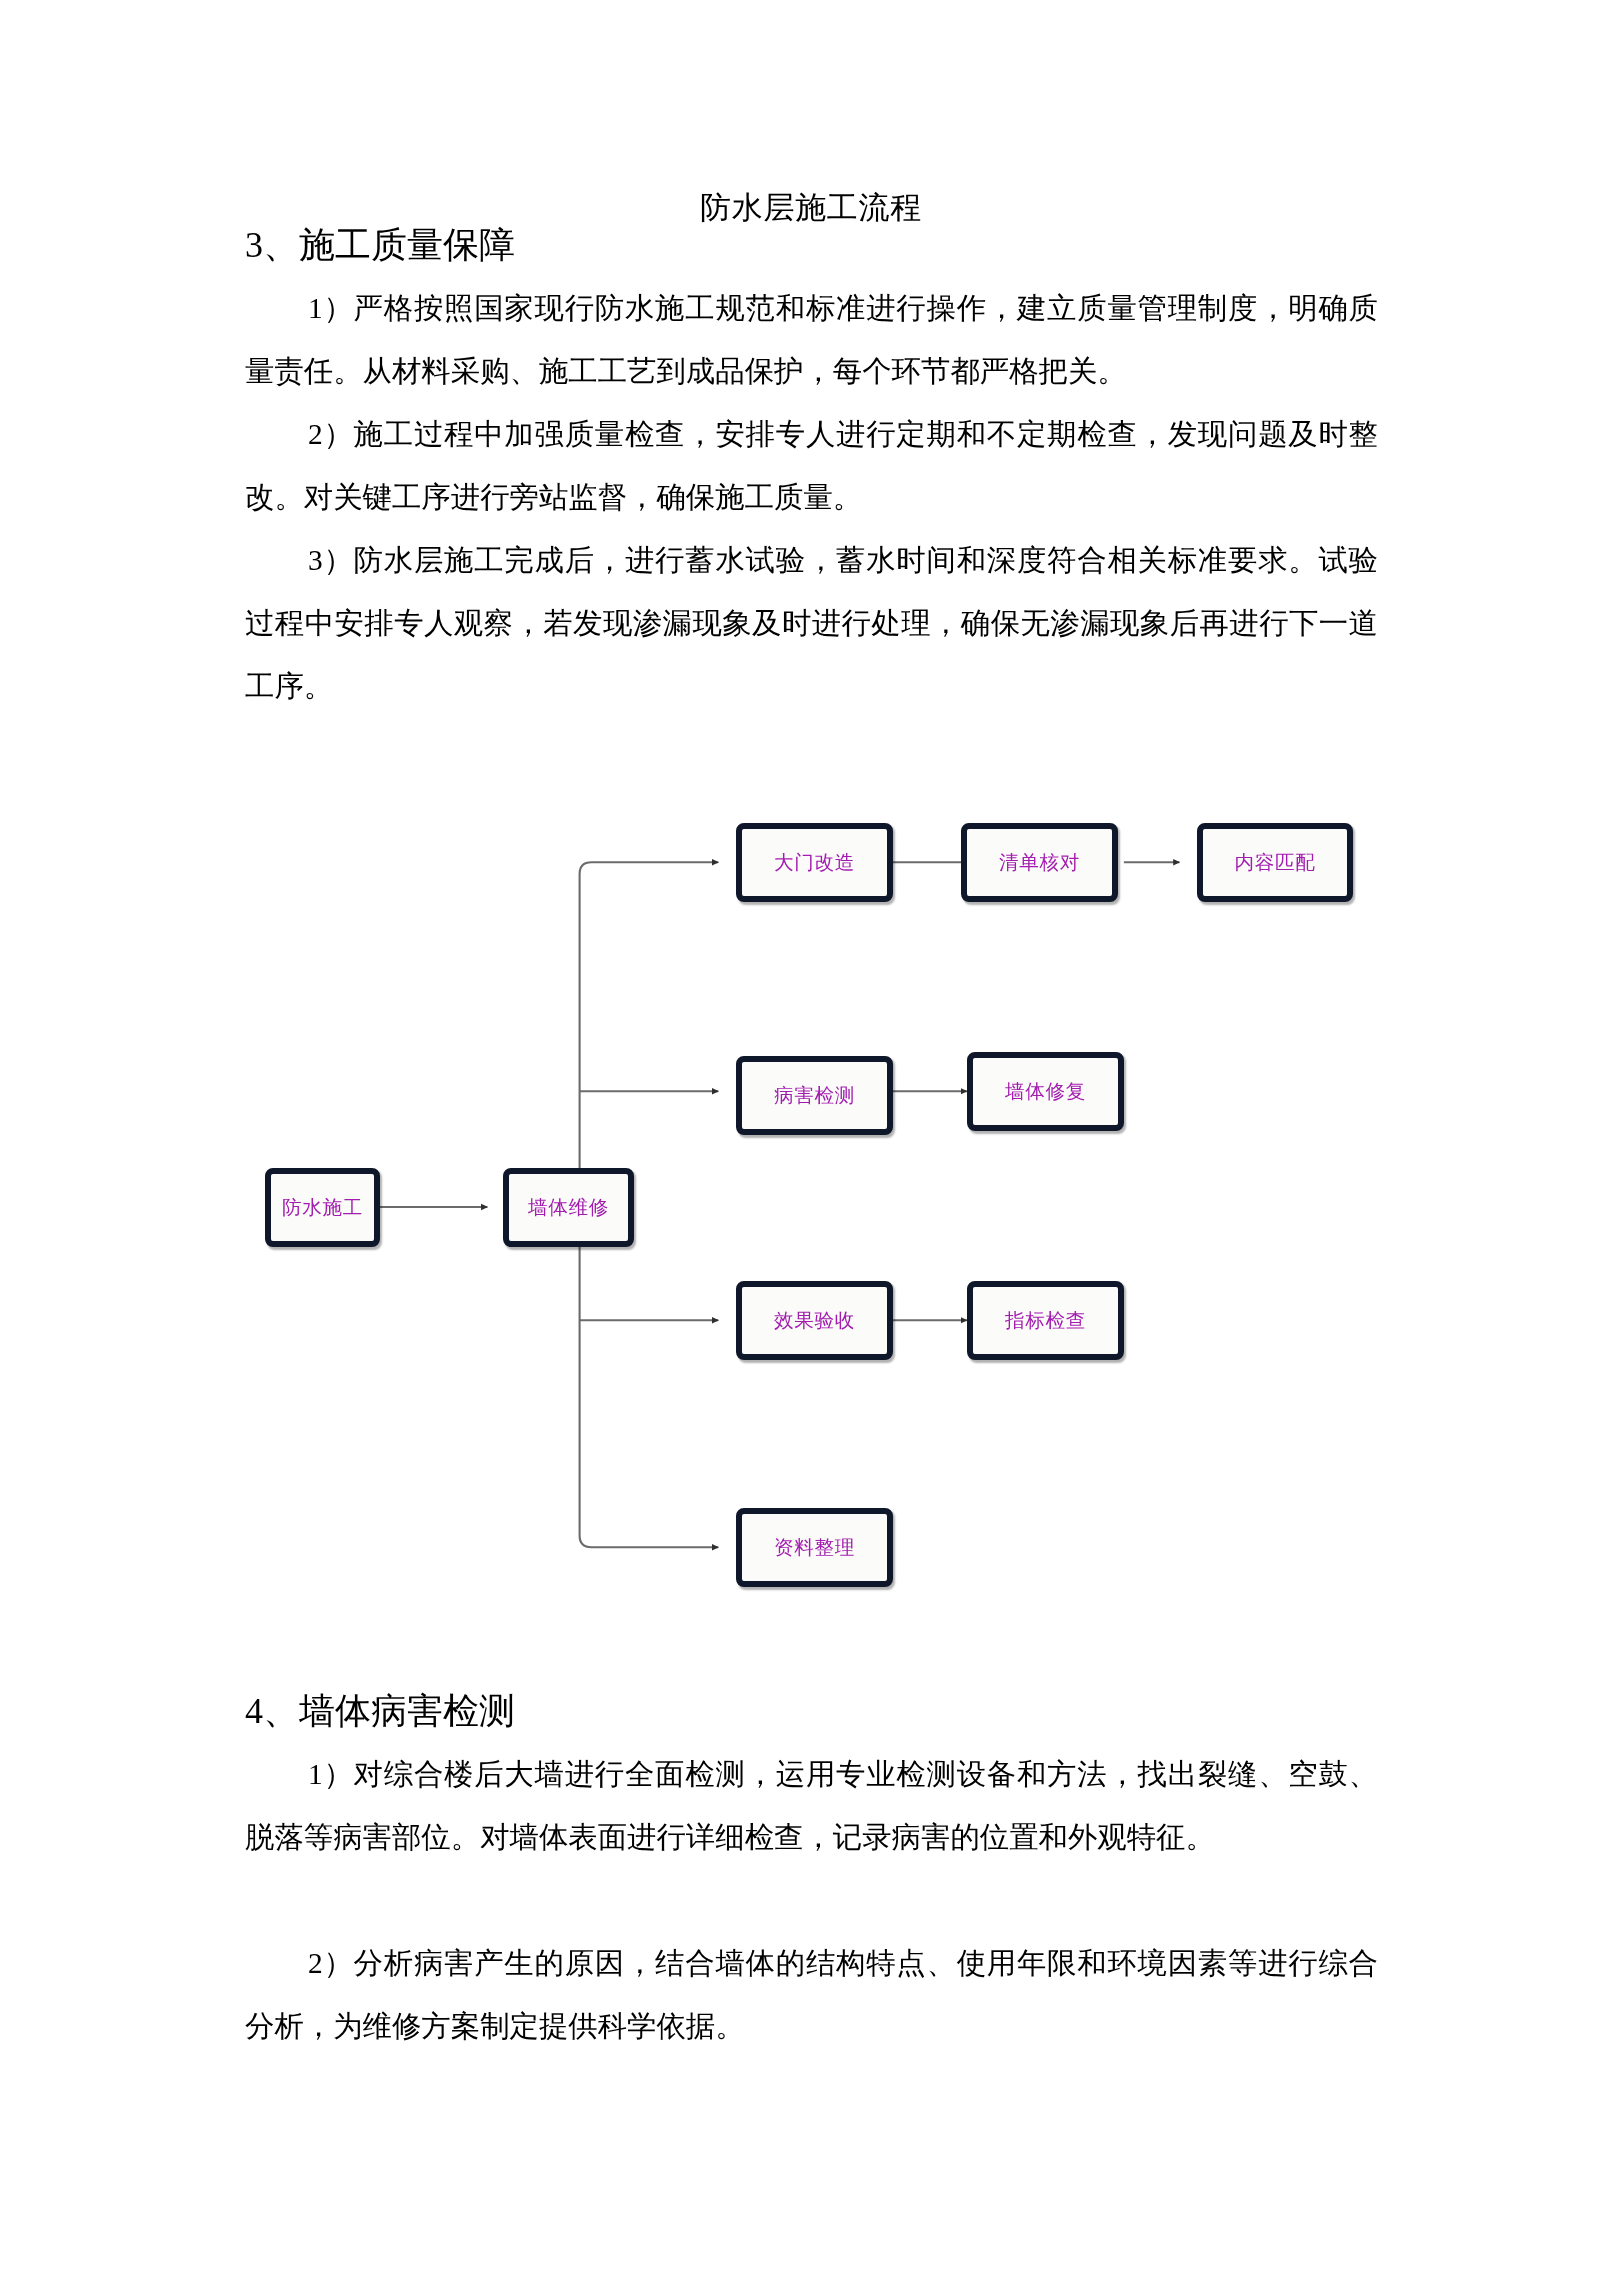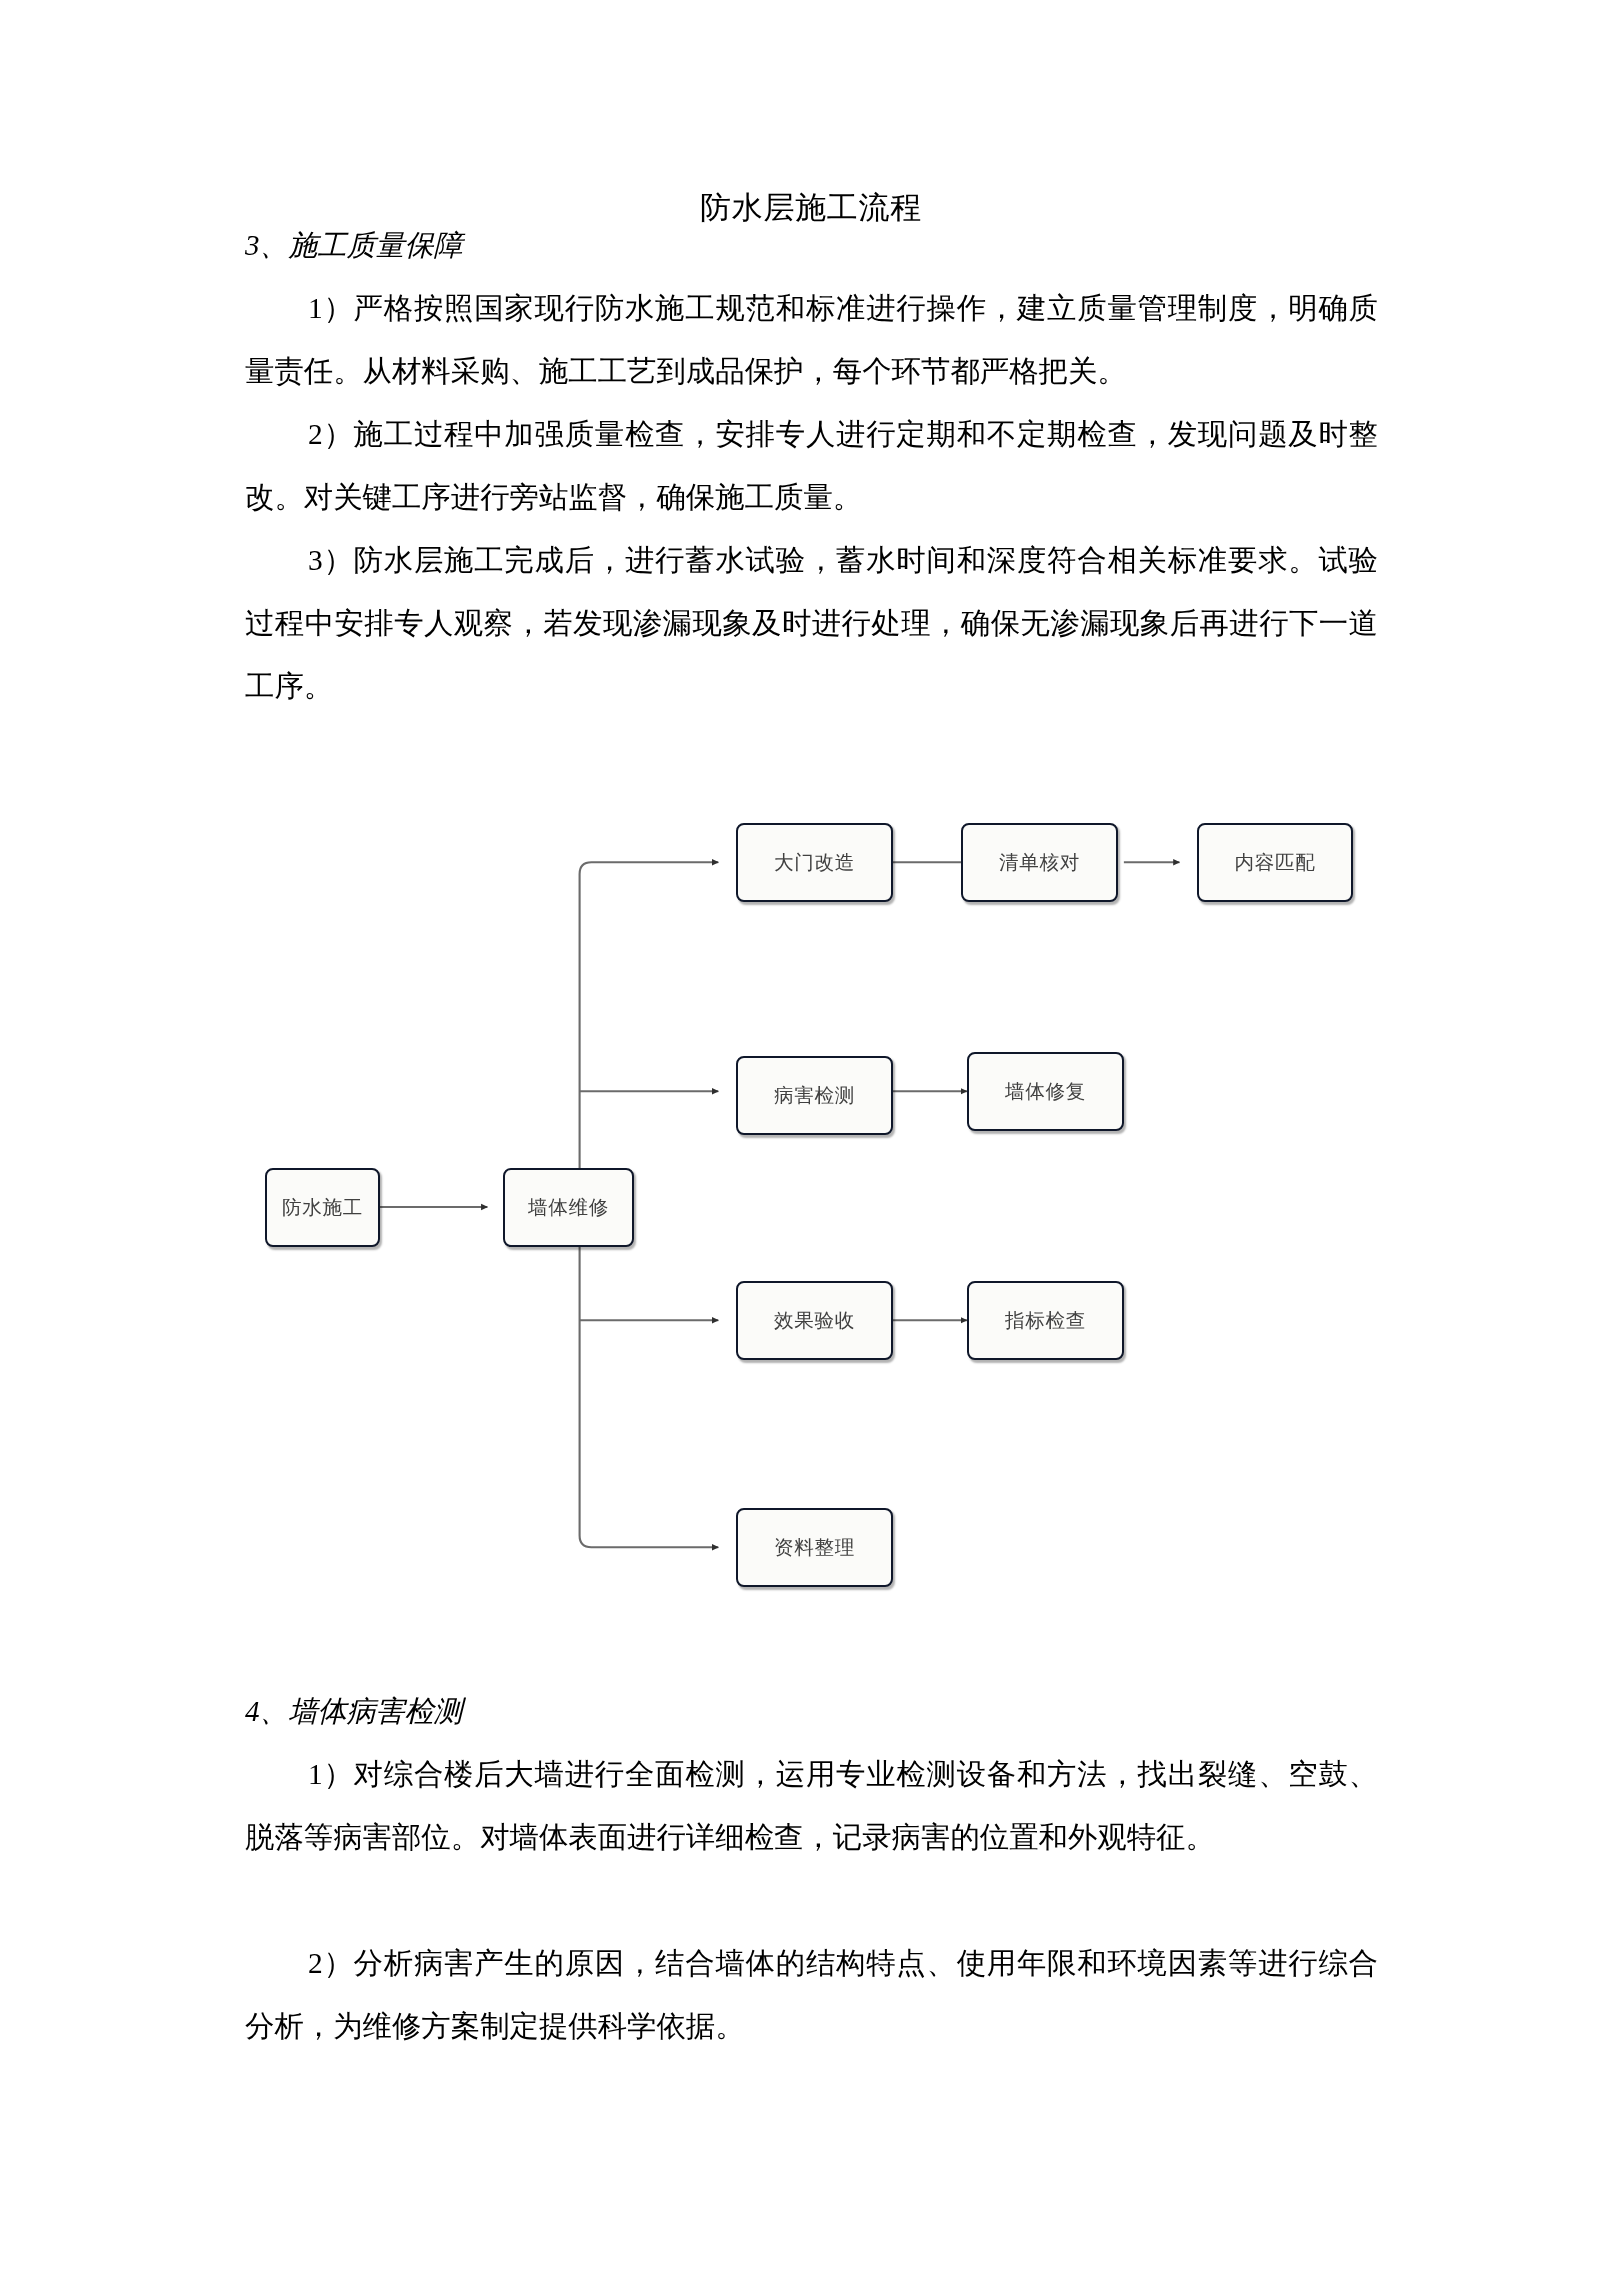--- a/index.html
+++ b/index.html
@@ -38,24 +38,23 @@
     white-space: nowrap;
   }
 
   .block {
     position: absolute;
     left: 245px;
     width: 1133px;
   }
 
   .heading {
-    font-size: 29px;
+    font-size: 36px;
     line-height: 50px;
     font-family: "Liberation Serif", "DejaVu Serif", serif;
-    font-style: italic;
   }
 
   .para {
     font-size: 29.4px;
     line-height: 63px;
     text-align: justify;
     text-justify: inter-character;
     text-indent: 63px;
     font-family: "Liberation Serif", "DejaVu Serif", serif;
   }
@@ -75,30 +74,30 @@
     width: 1623px;
     height: 2295px;
     pointer-events: none;
   }
   .flow svg { display: block; }
 
   .fbox {
     position: absolute;
     box-sizing: border-box;
     background: #fbfbf9;
-    border: 2px solid #0f172a;
+    border: 6px solid #0f172a;
     border-radius: 7.9px;
     box-shadow: 2px 2.6px 2px rgba(0,0,0,0.30);
     display: flex;
     align-items: center;
     justify-content: center;
     font-family: "Liberation Sans", "DejaVu Sans", sans-serif;
     font-size: 19.6px;
     letter-spacing: 0.7px;
-    color: #404040;
+    color: #a21caf;
     white-space: nowrap;
   }
 </style>
 </head>
 <body>
 
 <div class="page">
 
   <div class="doc-title">防水层施工流程</div>
 

